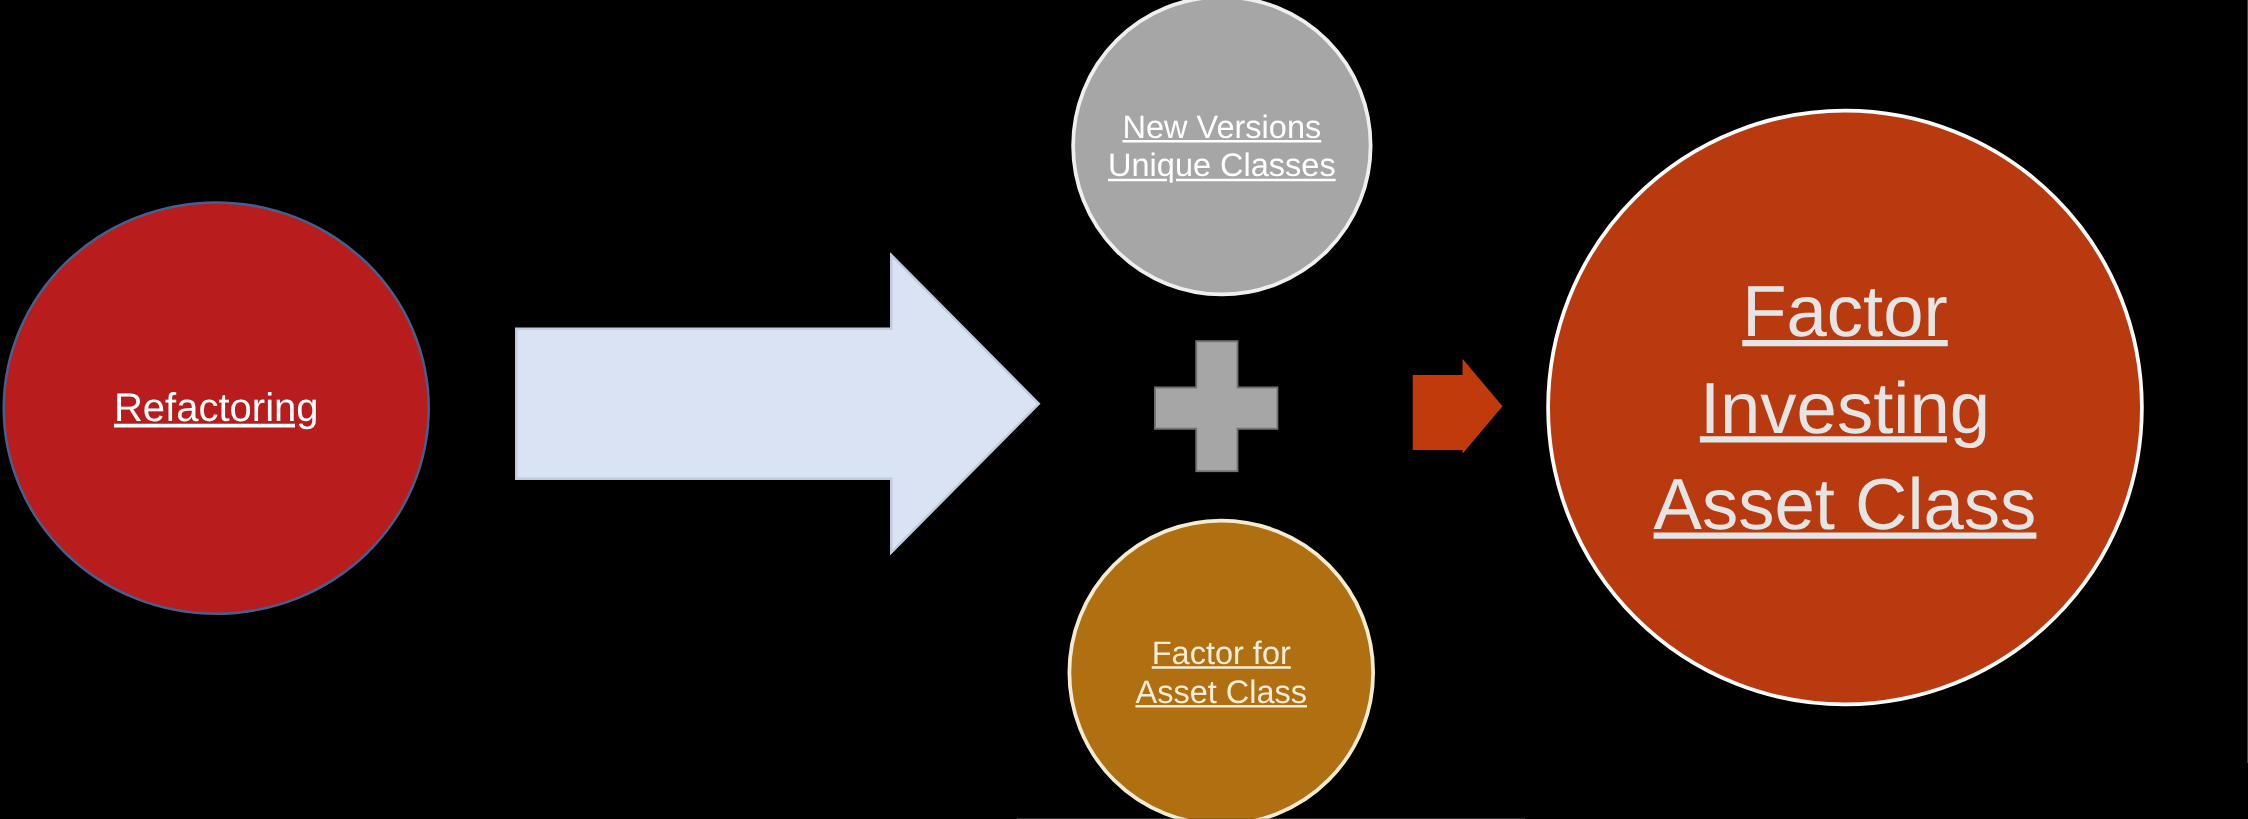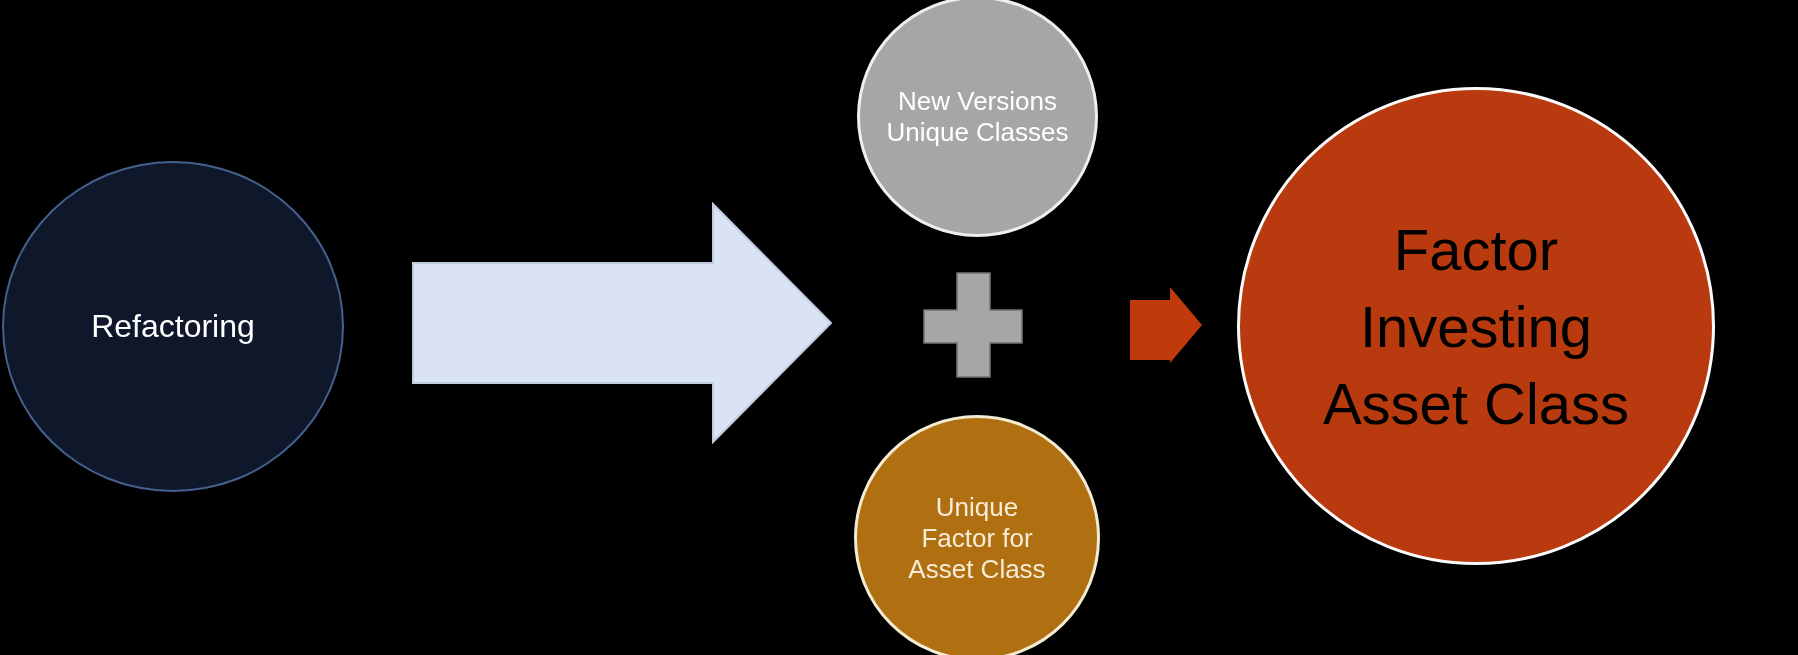--- a/index.html
+++ b/index.html
@@ -16,21 +16,21 @@
   .shape-circle {
     position: absolute;
     border-radius: 50%;
     border-style: solid;
     display: flex;
     align-items: center;
     justify-content: center;
     text-align: center;
   }
 
-  .shape-circle .txt { width: 100%; }
+  .shape-circle .txt { width: 100%; text-decoration: underline; }
   .shape-circle .txt div { white-space: nowrap; }
 
   #refactoring-circle {
     left: 2px; top: 161px;
     width: 342px; height: 331px;
     border-width: 2px;
     font-size: 32px;
   }
 
   #top-circle {
@@ -61,21 +61,21 @@
 
   #main-arrow  { left: 412px;  top: 202px; }
   #plus-shape  { left: 923px;  top: 272px; }
   #small-arrow { left: 1130px; top: 287px; }
 </style>
 </head>
 <body>
 
 <div class="canvas" style="background: rgb(0, 0, 0);">
 
-  <div class="shape-circle" id="refactoring-circle" style="background: #0f172a; border-color: rgb(68, 96, 142); color: rgb(255, 255, 255);">
+  <div class="shape-circle" id="refactoring-circle" style="background: #b91c1c; border-color: rgb(68, 96, 142); color: rgb(255, 255, 255);">
     <div class="txt">
       <div>Refactoring</div>
     </div>
   </div>
 
   <svg class="abs-svg" id="main-arrow" width="421" height="242" viewBox="0 0 421 242">
     <polygon points="1,61 301,61 301,2 419,121 301,240 301,181 1,181" stroke-width="2" fill="#DAE3F3" style="stroke: rgb(191, 203, 222);"></polygon>
   </svg>
 
   <div class="shape-circle" id="top-circle" style="background: rgb(166, 166, 166); border-color: rgb(239, 239, 239); color: rgb(255, 255, 255);">
@@ -84,31 +84,30 @@
       <div>Unique Classes</div>
     </div>
   </div>
 
   <svg class="abs-svg" id="plus-shape" width="100" height="106" viewBox="0 0 100 106">
     <polygon points="34,1 67,1 67,38 99,38 99,71 67,71 67,105 34,105 34,71 1,71 1,38 34,38" stroke-width="1.5" fill="#A6A6A6" style="stroke: rgb(115, 115, 115);"></polygon>
   </svg>
 
   <div class="shape-circle" id="bottom-circle" style="background: rgb(176, 111, 16); border-color: rgb(243, 235, 211); color: rgb(246, 237, 216);">
     <div class="txt">
-      <div>Unique</div>
       <div>Factor for</div>
       <div>Asset Class</div>
     </div>
   </div>
 
   <svg class="abs-svg" id="small-arrow" width="74" height="77" viewBox="0 0 74 77">
     <polygon points="0,13 40,13 40,0 72,38 40,76 40,73 0,73" fill="#C13A0B"></polygon>
   </svg>
 
-  <div class="shape-circle" id="result-circle" style="background: rgb(185, 58, 14); border-color: rgb(252, 252, 252); color: #000000;">
+  <div class="shape-circle" id="result-circle" style="background: rgb(185, 58, 14); border-color: rgb(252, 252, 252); color: #e5e5e5;">
     <div class="txt">
       <div>Factor</div>
       <div>Investing</div>
       <div>Asset Class</div>
     </div>
   </div>
 
 </div>
 
 </body></html>

